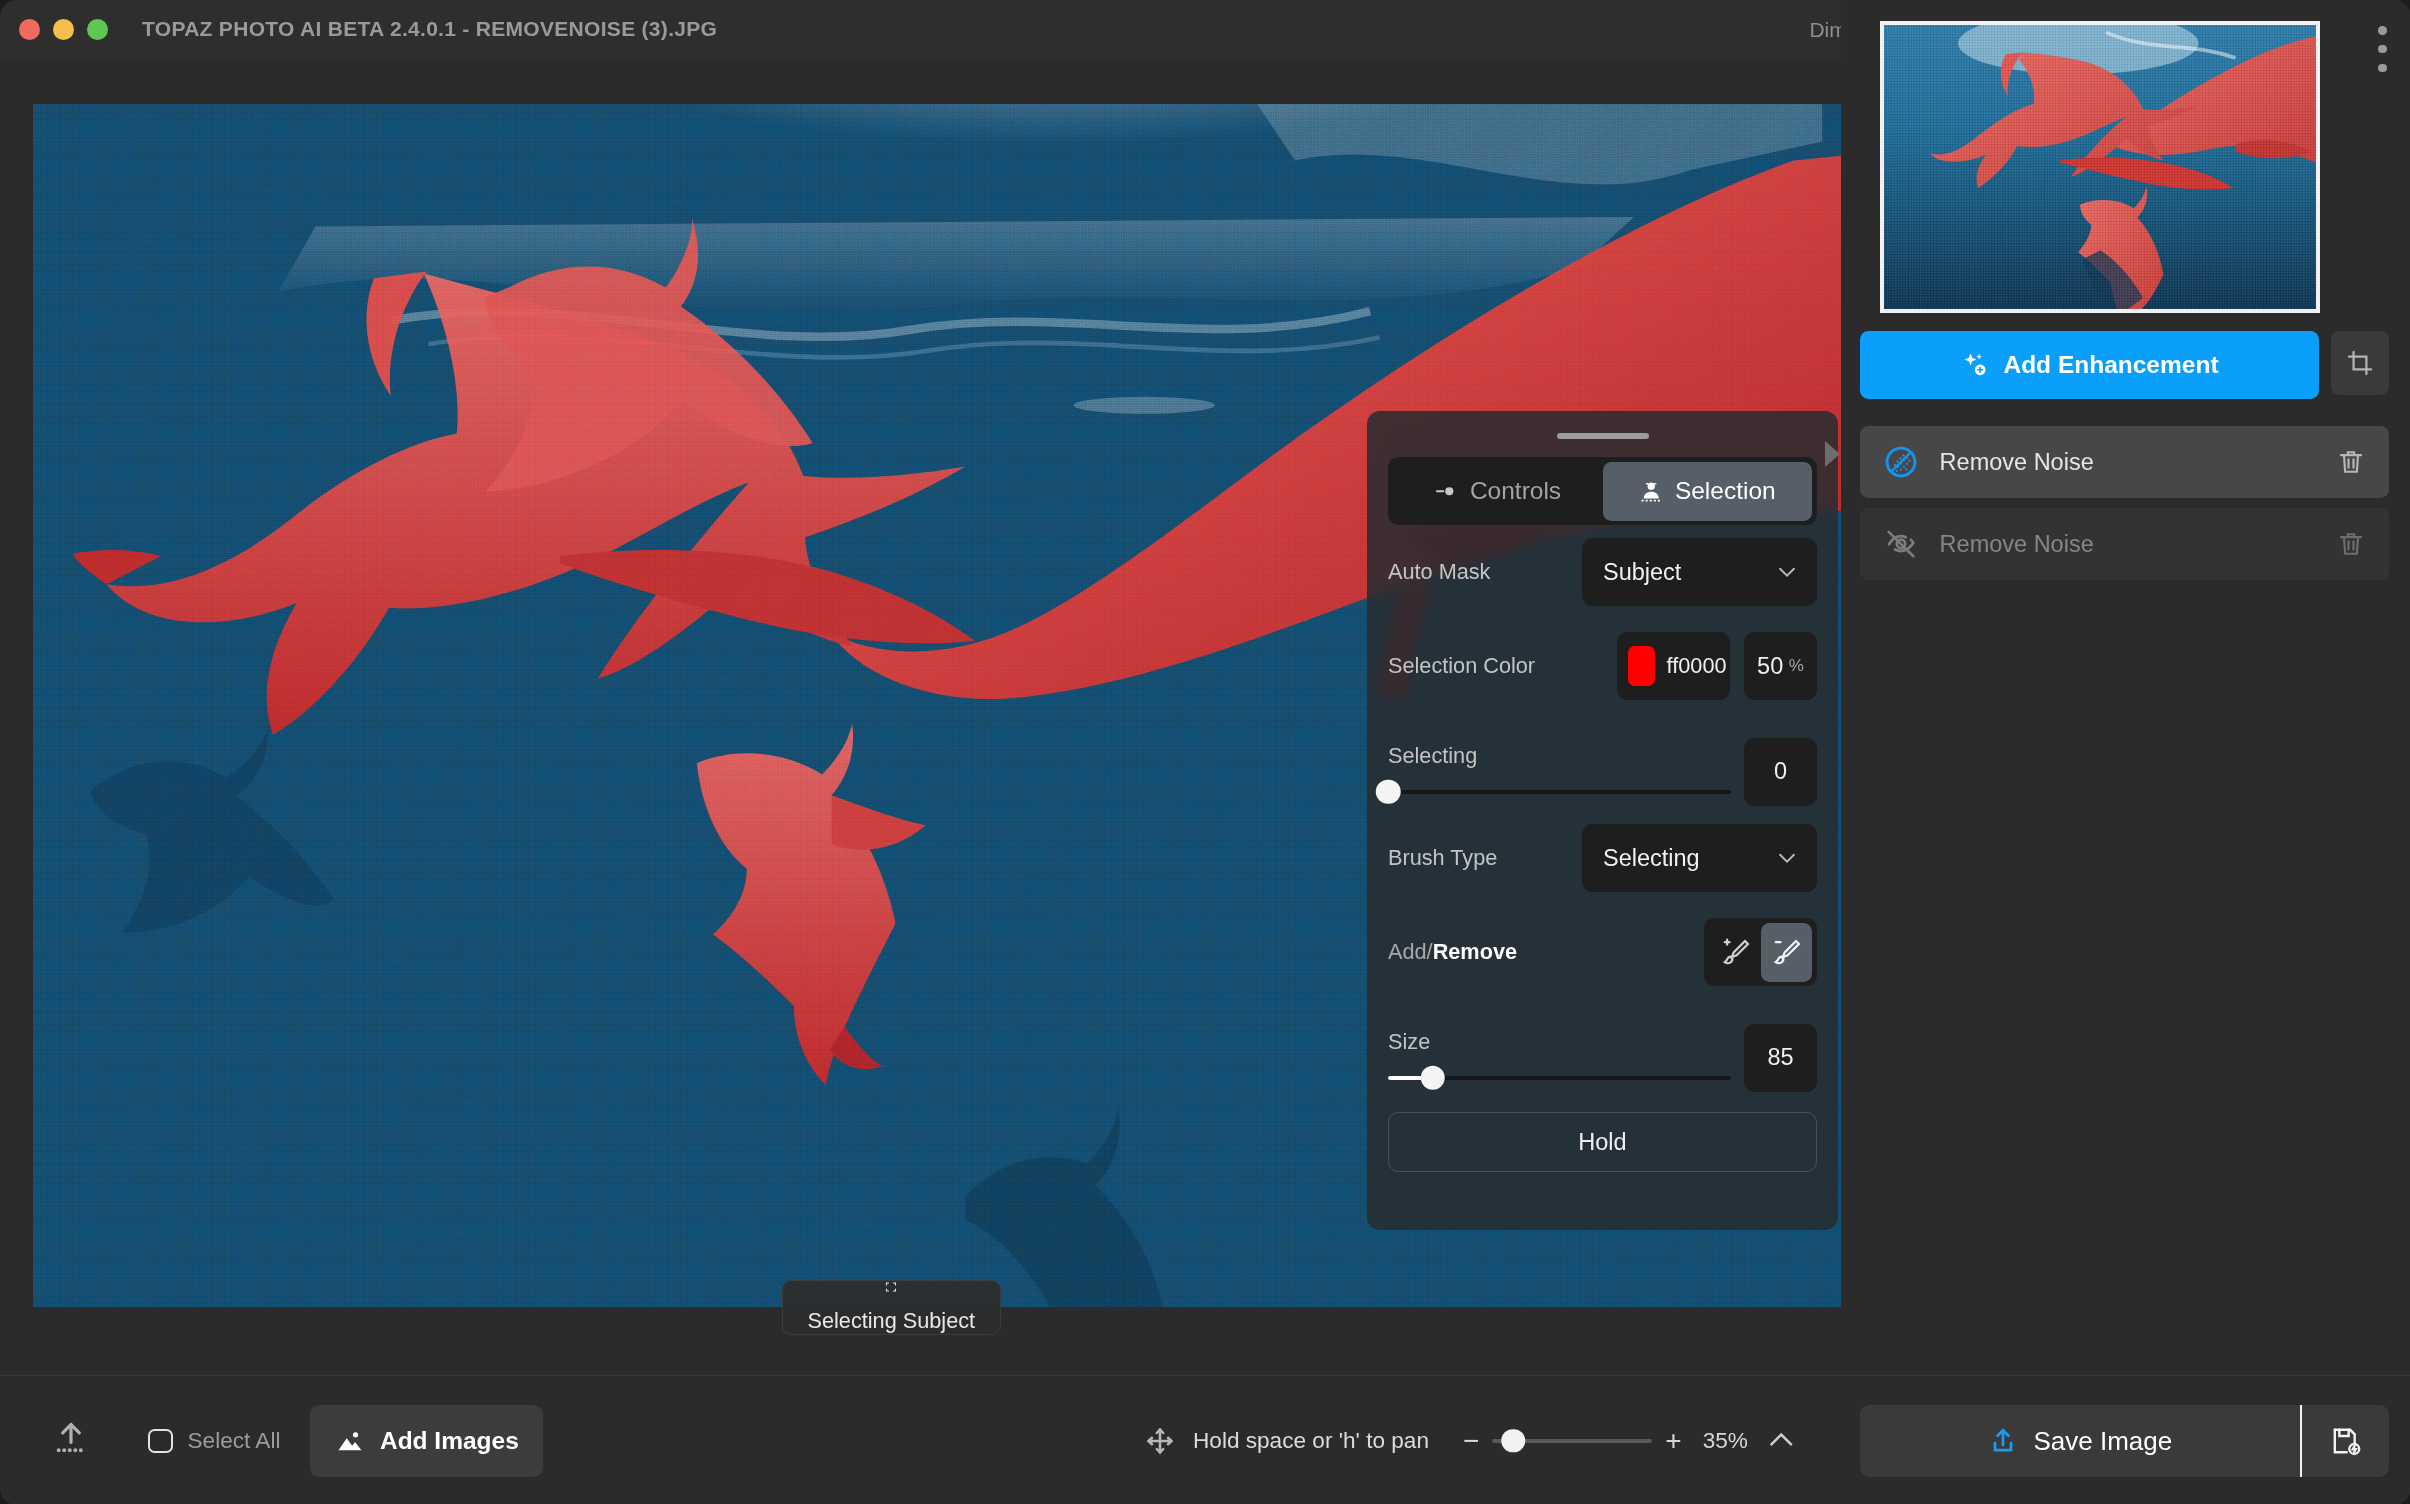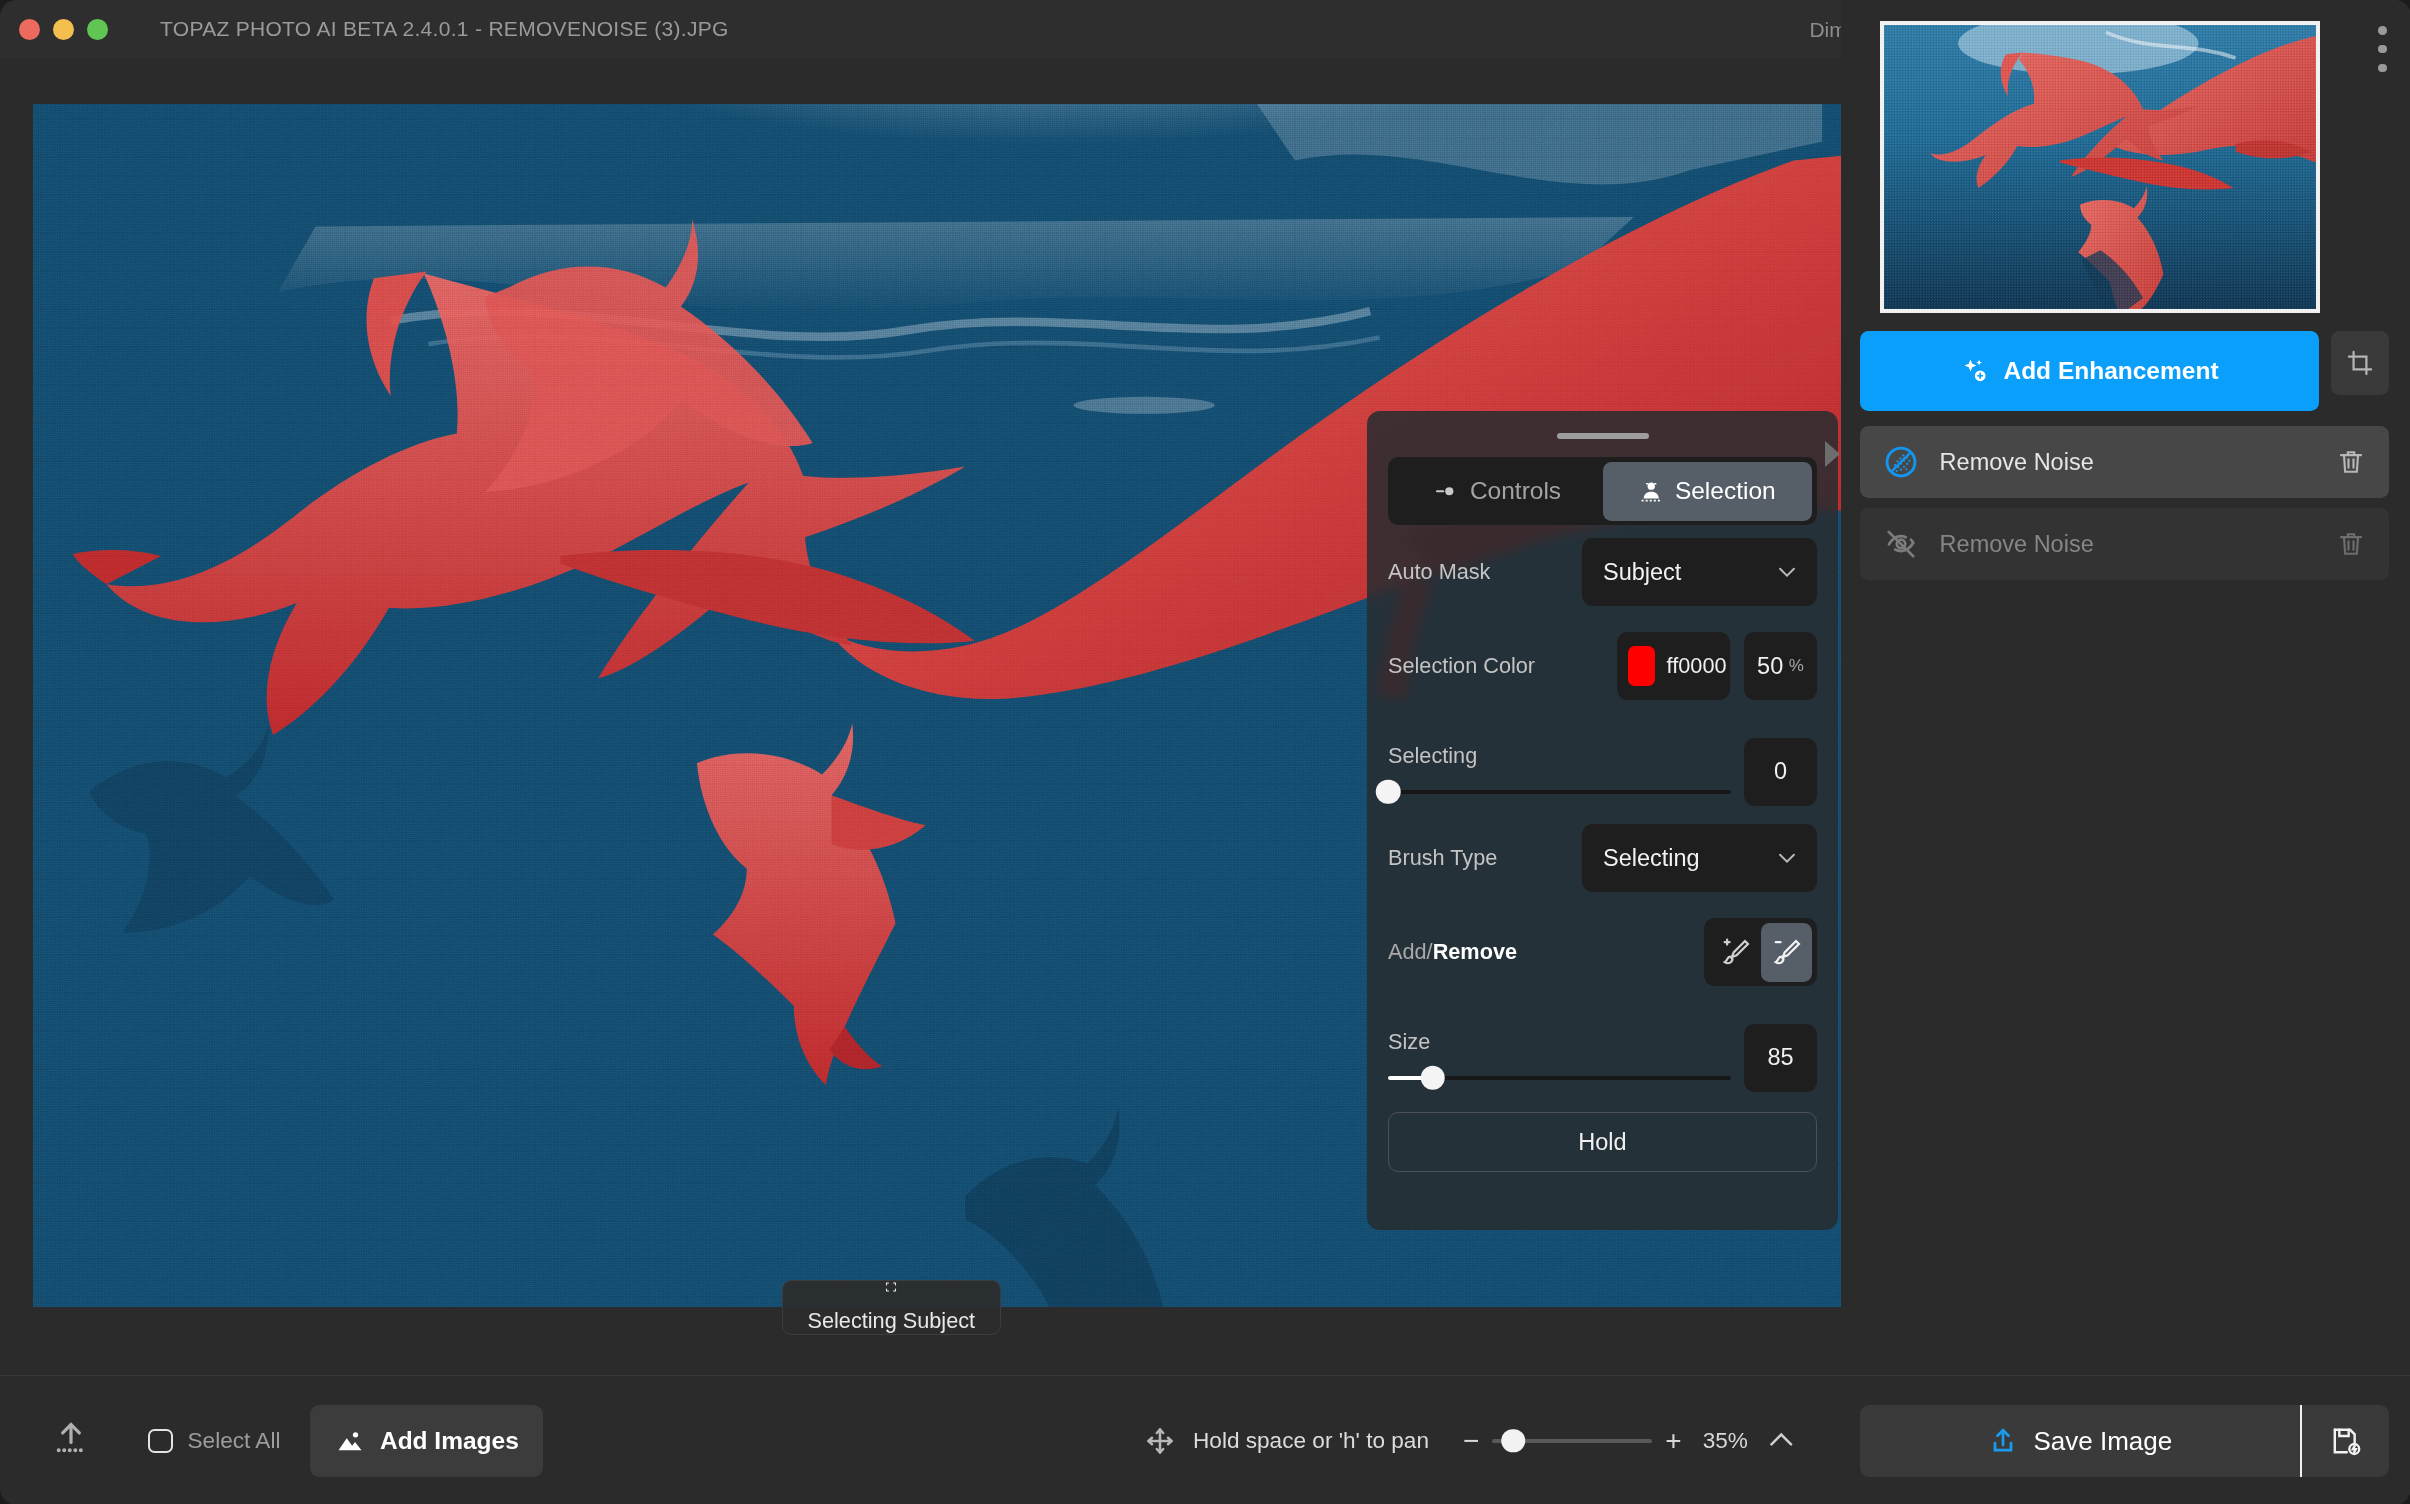--- a/index.html
+++ b/index.html
@@ -24,22 +24,22 @@
     width: 2411px; height: 58px;
     background: #2e2e2e;
     display: flex; align-items: center;
   }
   .traffic { display: flex; align-items: center; gap: 13px; margin-left: 19px; }
   .tl { width: 21px; height: 21px; border-radius: 50%; }
   .tl.red { background: #ed6a5e; }
   .tl.yellow { background: #f4bf4f; }
   .tl.green { background: #61c554; }
   .win-title {
-    margin-left: 52px;
-    font-size: 21px; font-weight: normal;
+    margin-left: 34px;
+    font-size: 21px; font-weight: bold;
     letter-spacing: 0.3px;
     color: #9a9a9a;
     white-space: nowrap;
   }
   .dims {
     position: absolute; right: 367px; top: 18px;
     font-size: 21px; color: #8d8d8d;
     white-space: nowrap;
   }
   .dims .dv { color: #b9b9b9; margin-left: 7.5px; }
@@ -239,21 +239,21 @@
     display: flex; flex-direction: column; gap: 10.4px;
     cursor: pointer;
   }
   .kebab i { width: 8.5px; height: 8.5px; border-radius: 50%; background: #9a9a9a; display: block; }
 
   .enh-row {
     position: absolute; left: 19px; top: 331px;
     display: flex; gap: 12.2px;
   }
   .btn-enh {
-    width: 459px; height: 80px;
+    width: 459px; height: 68px;
     background: #0a9ffa; border-radius: 8.5px;
     display: flex; align-items: center; justify-content: center; gap: 15px;
     color: #ffffff; font-size: 24.5px; font-weight: bold;
     cursor: pointer;
   }
   .btn-crop {
     width: 58px; height: 64px;
     background: #3a3a3a; border-radius: 8.5px;
     display: flex; align-items: center; justify-content: center;
     cursor: pointer;

